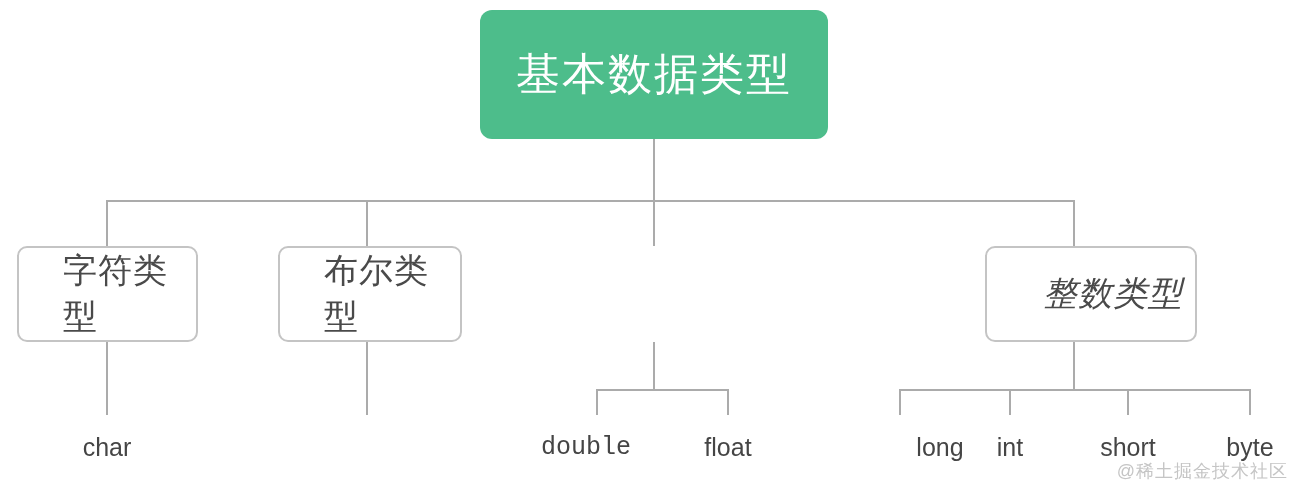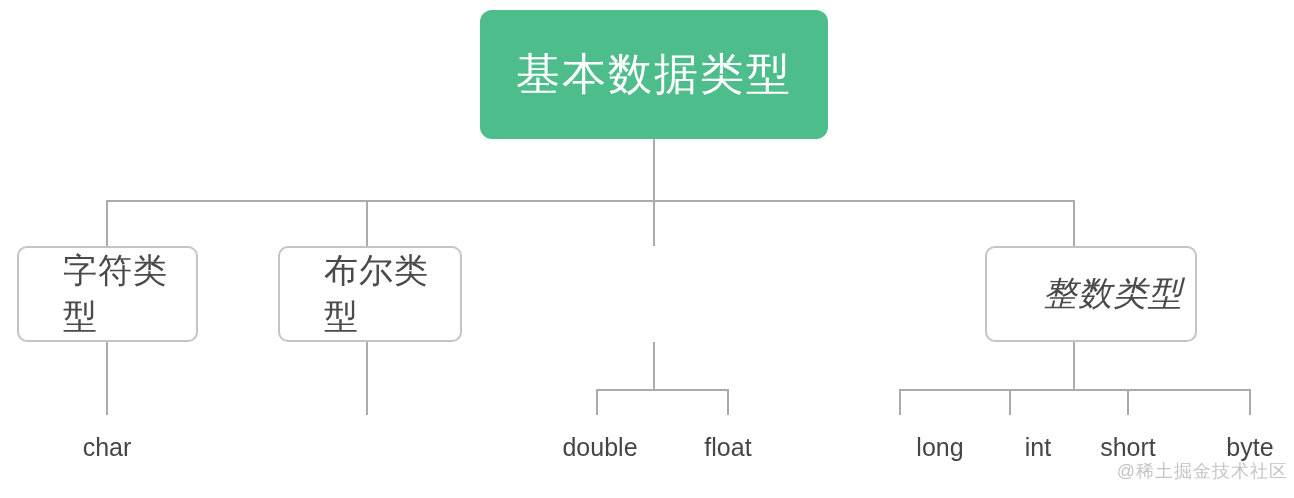--- a/index.html
+++ b/index.html
@@ -66,24 +66,24 @@
   .leaf {
     position: absolute;
     top: 433px;
     transform: translateX(-50%);
     color: #454545;
     font-size: 25px;
     white-space: nowrap;
   }
   .leaf-char   { left: 107px; }
   .leaf-bool   { left: 367px; }
-  .leaf-double { left: 600px; }
+  .leaf-double { left: 586px; font-family: Liberation Mono, monospace; }
   .leaf-float  { left: 728px; text-align: right; }
   .leaf-long   { left: 900px; margin-left: 40px; }
-  .leaf-int    { left: 1010px; margin-left: 28px; }
+  .leaf-int    { left: 1010px; }
   .leaf-short  { left: 1128px; }
   .leaf-byte   { left: 1250px; }
 
   .watermark {
     position: absolute;
     right: 6px;
     top: 459px;
     color: #c5c5c5;
     font-size: 18px;
     letter-spacing: 1px;

